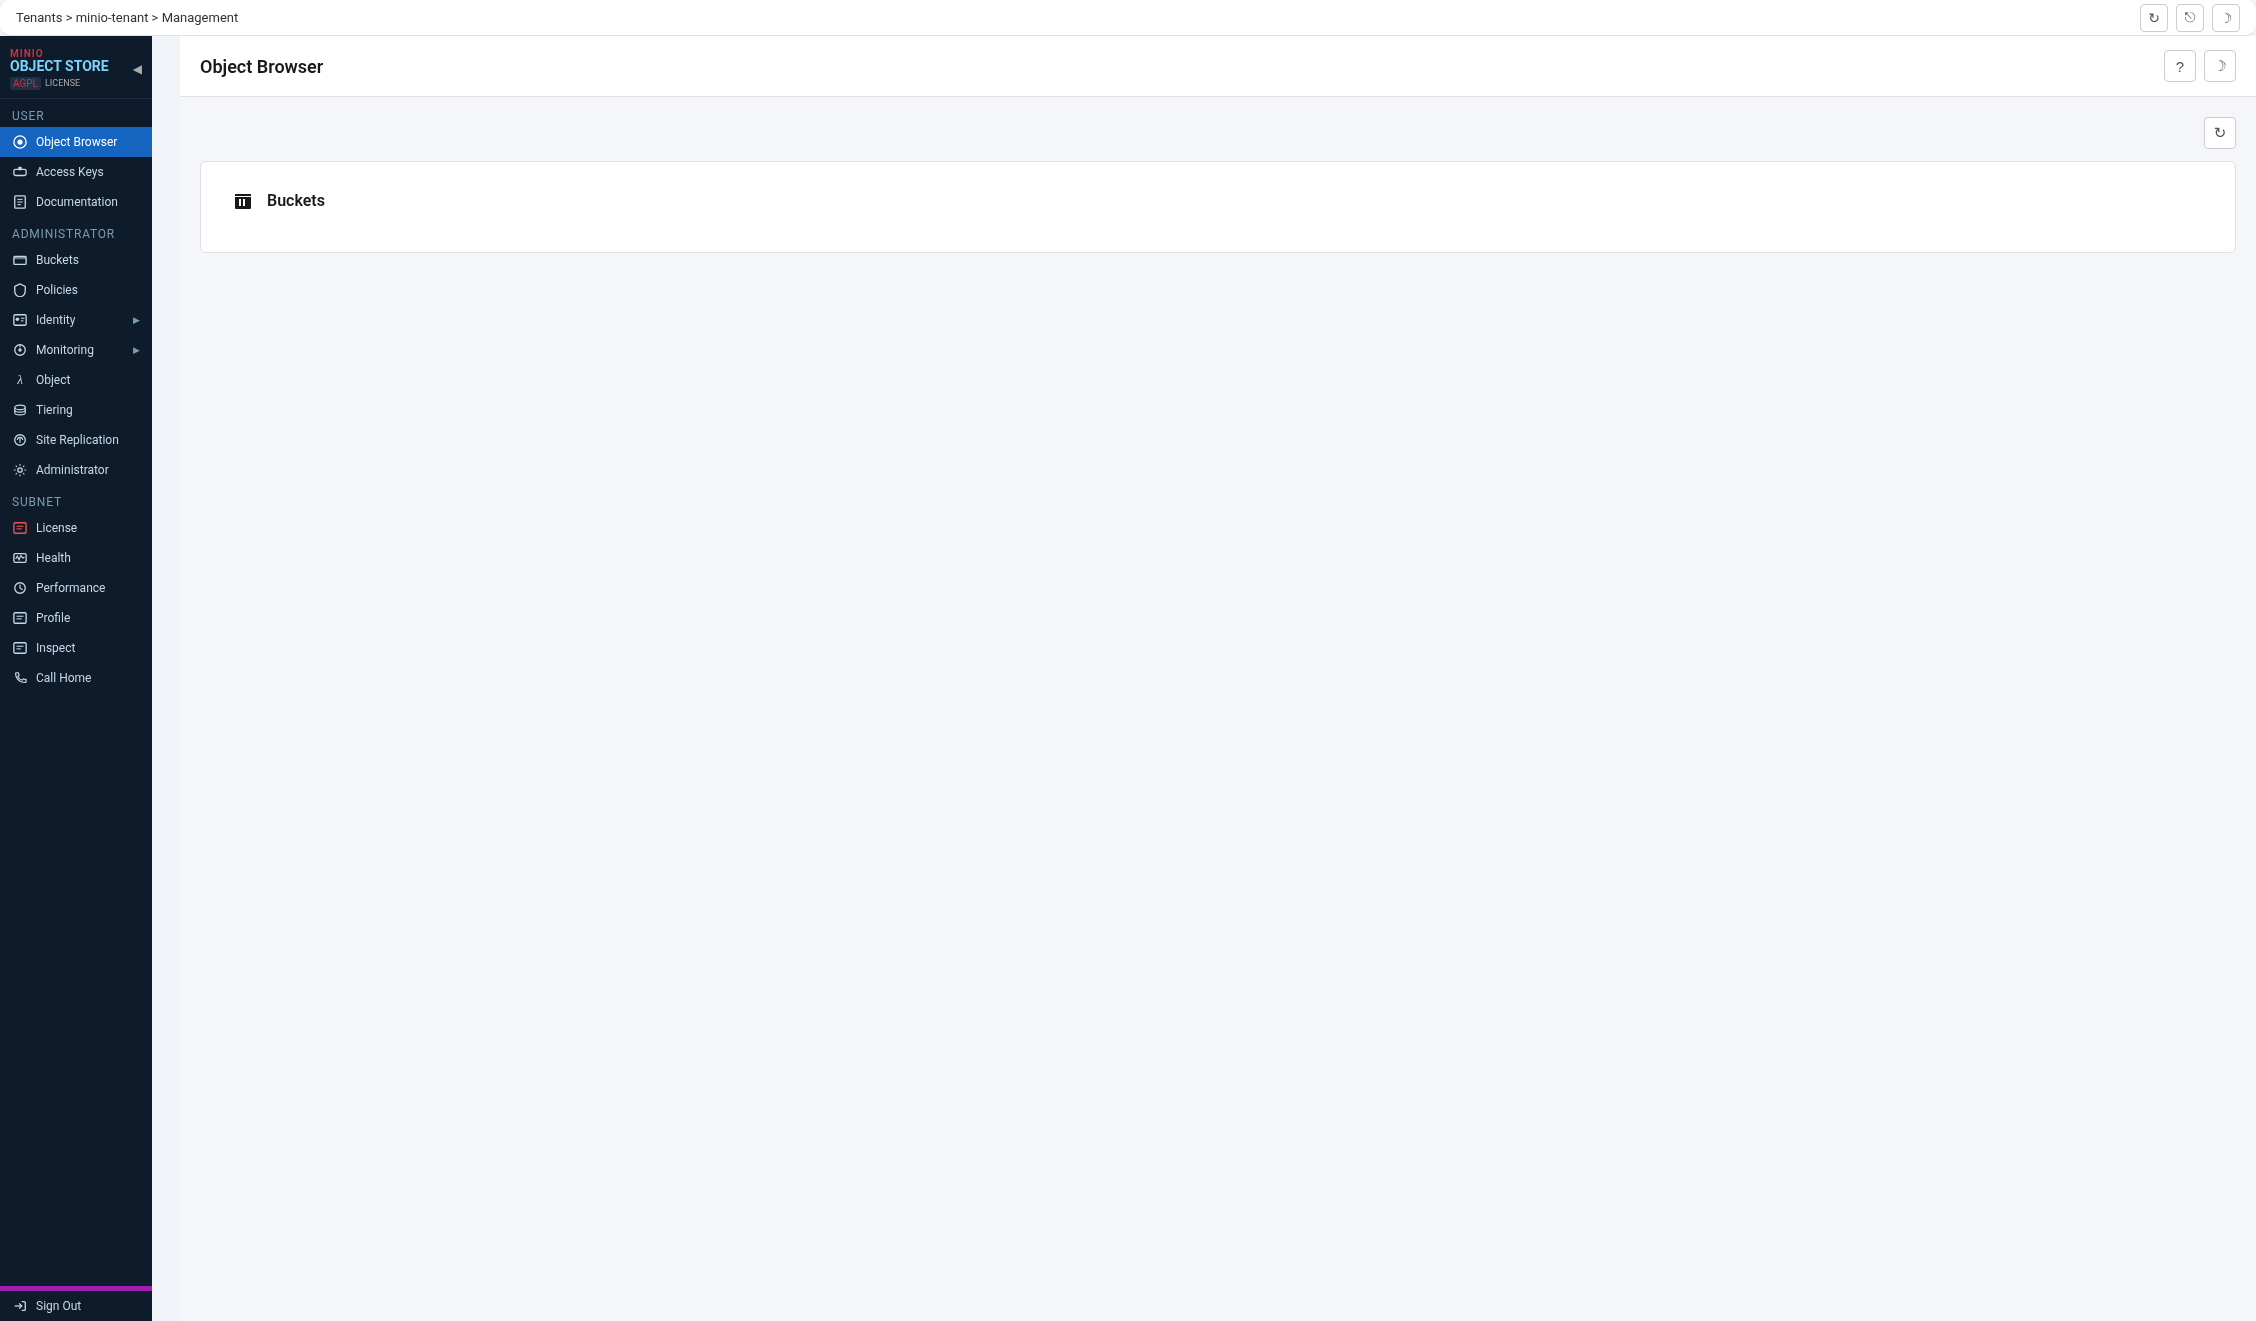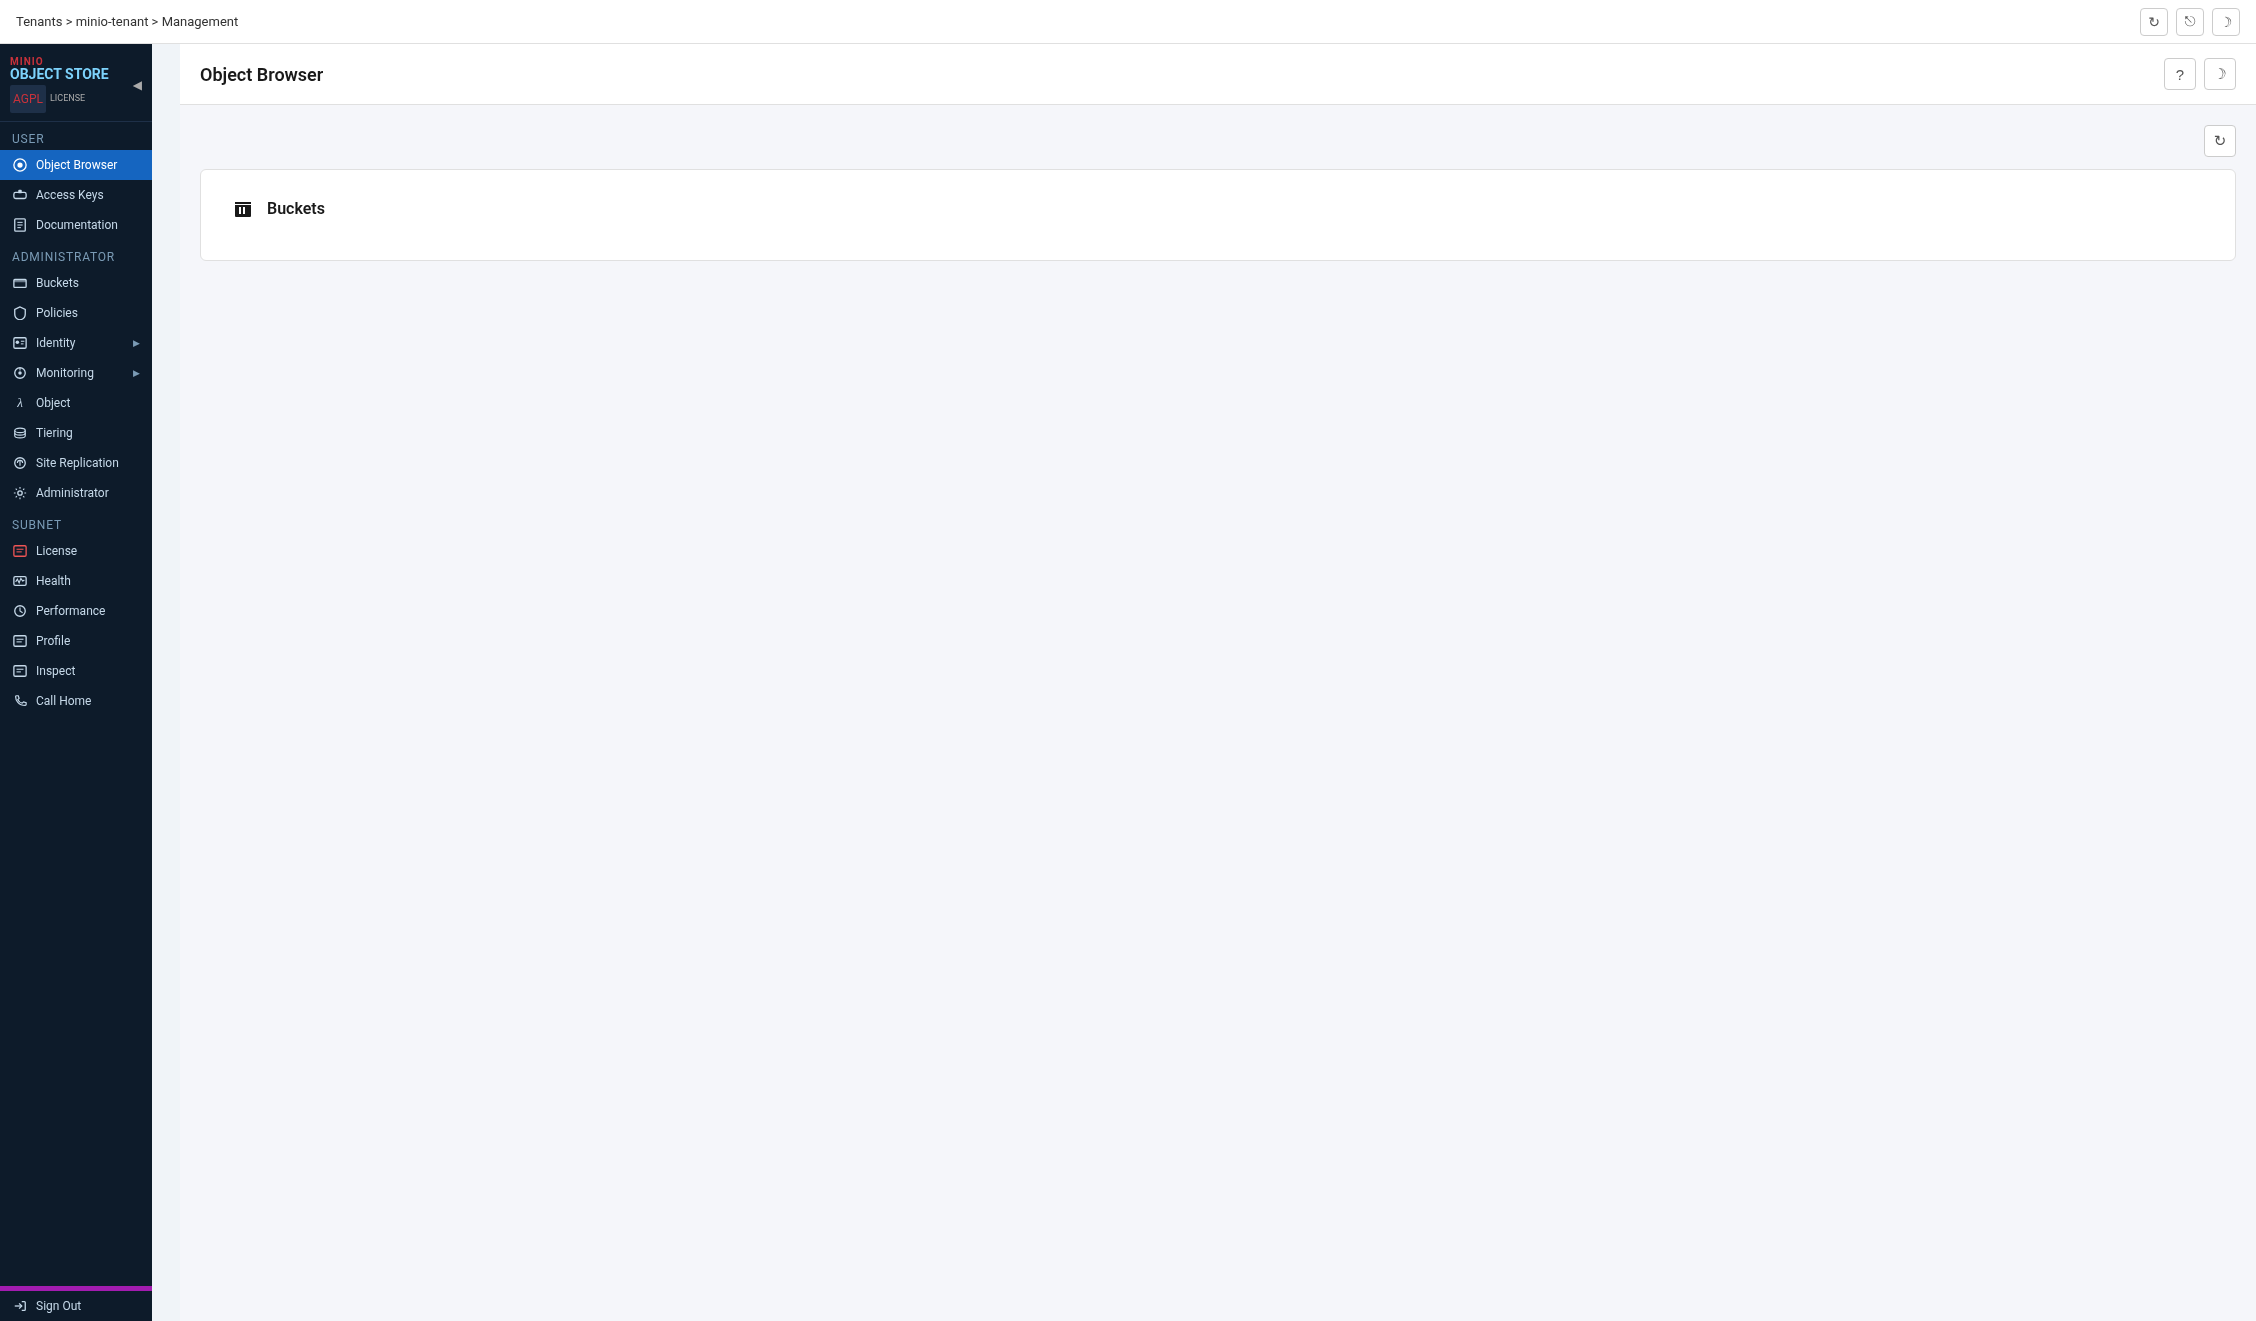--- a/index.html
+++ b/index.html
@@ -1,27 +1,28 @@
 <!DOCTYPE html>
 <html><head>
   <meta charset="utf-8">
   <style>
     * { margin: 0; padding: 0; box-sizing: border-box; }
     body { font-family: -apple-system, BlinkMacSystemFont, 'Segoe UI', Roboto, sans-serif; background: #f0f4f8; display: flex; flex-direction: column; height: 100vh; overflow: hidden; }
 
     
     .topbar {
-      height: 44px;
+      height: 36px;
       background: #fff;
       display: flex;
       align-items: center;
       justify-content: space-between;
       padding: 0 16px;
       border-bottom: 1px solid #e0e0e0;
       flex-shrink: 0;
+      border-radius: 11px;
     }
     .topbar-breadcrumb {
       font-size: 13px;
       color: #333;
     }
     .topbar-actions {
       display: flex;
       gap: 8px;
       align-items: center;
     }
@@ -71,24 +72,24 @@
       font-weight: bold;
       letter-spacing: 1px;
     }
     .logo-objectstore {
       font-size: 14px;
       font-weight: bold;
       color: #7dd3fc;
       line-height: 1;
     }
     .logo-agpl {
-      font-size: 12px;
+      font-size: 10px;
       color: #c8323b;
       background: #1e3048;
-      padding: 7px 3px;
+      padding: 1px 3px;
       border-radius: 2px;
       margin-top: 2px;
     }
     .logo-license {
       font-size: 9px;
       color: #aaa;
     }
     .sidebar-collapse-btn {
       cursor: pointer;
       color: #aaa;

